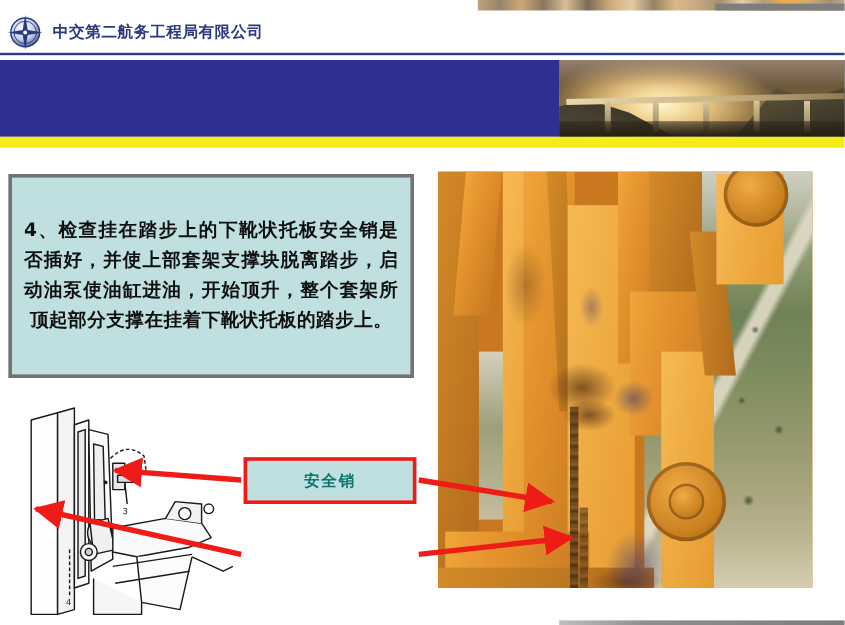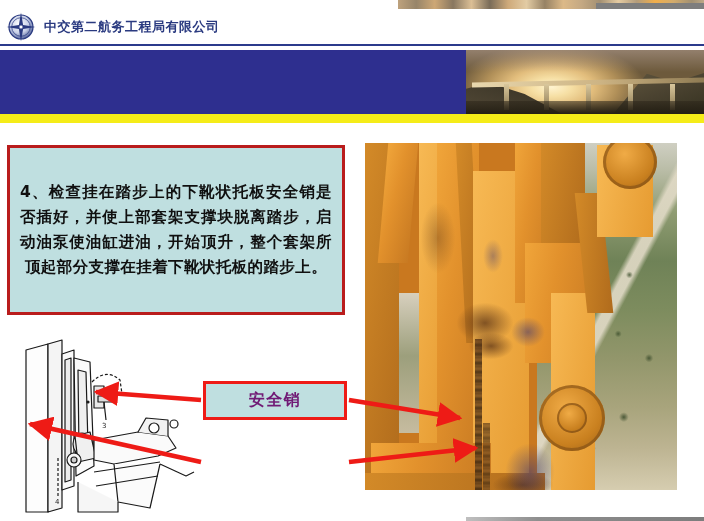--- a/index.html
+++ b/index.html
@@ -158,21 +158,21 @@
   }
 
   
   .text-box {
     position: absolute;
     left: 7px;
     top: 145px;
     width: 338px;
     height: 170px;
     background: #bfdfe0;
-    border: 3px solid #b91c1c;
+    border: 3px solid #737373;
     box-sizing: border-box;
     display: flex;
     align-items: center;
     justify-content: center;
   }
   .text-box p {
     margin: 0;
     padding: 0 10px;
     font-family: "DejaVu Sans", "Liberation Sans", sans-serif;
     font-size: 15.5px;
@@ -188,22 +188,22 @@
   .label-box {
     position: absolute;
     background: #bfdfe0;
     border: 3px solid #ee1b16;
     box-sizing: border-box;
     display: flex;
     align-items: center;
     justify-content: center;
     font-family: "DejaVu Sans", "Liberation Sans", sans-serif;
     font-weight: bold;
-    font-size: 16px;
-    color: #701a75;
+    font-size: 13px;
+    color: #0f766e;
     letter-spacing: 1.5px;
   }
   #label-safety-pin { left: 203px; top: 381px; width: 144px; height: 39px; }
   #label-support-plate { left: 203px; top: 443px; width: 144px; height: 39px; }
 
   
   .arrows {
     position: absolute;
     left: 0; top: 0;
     width: 704px; height: 521px;

